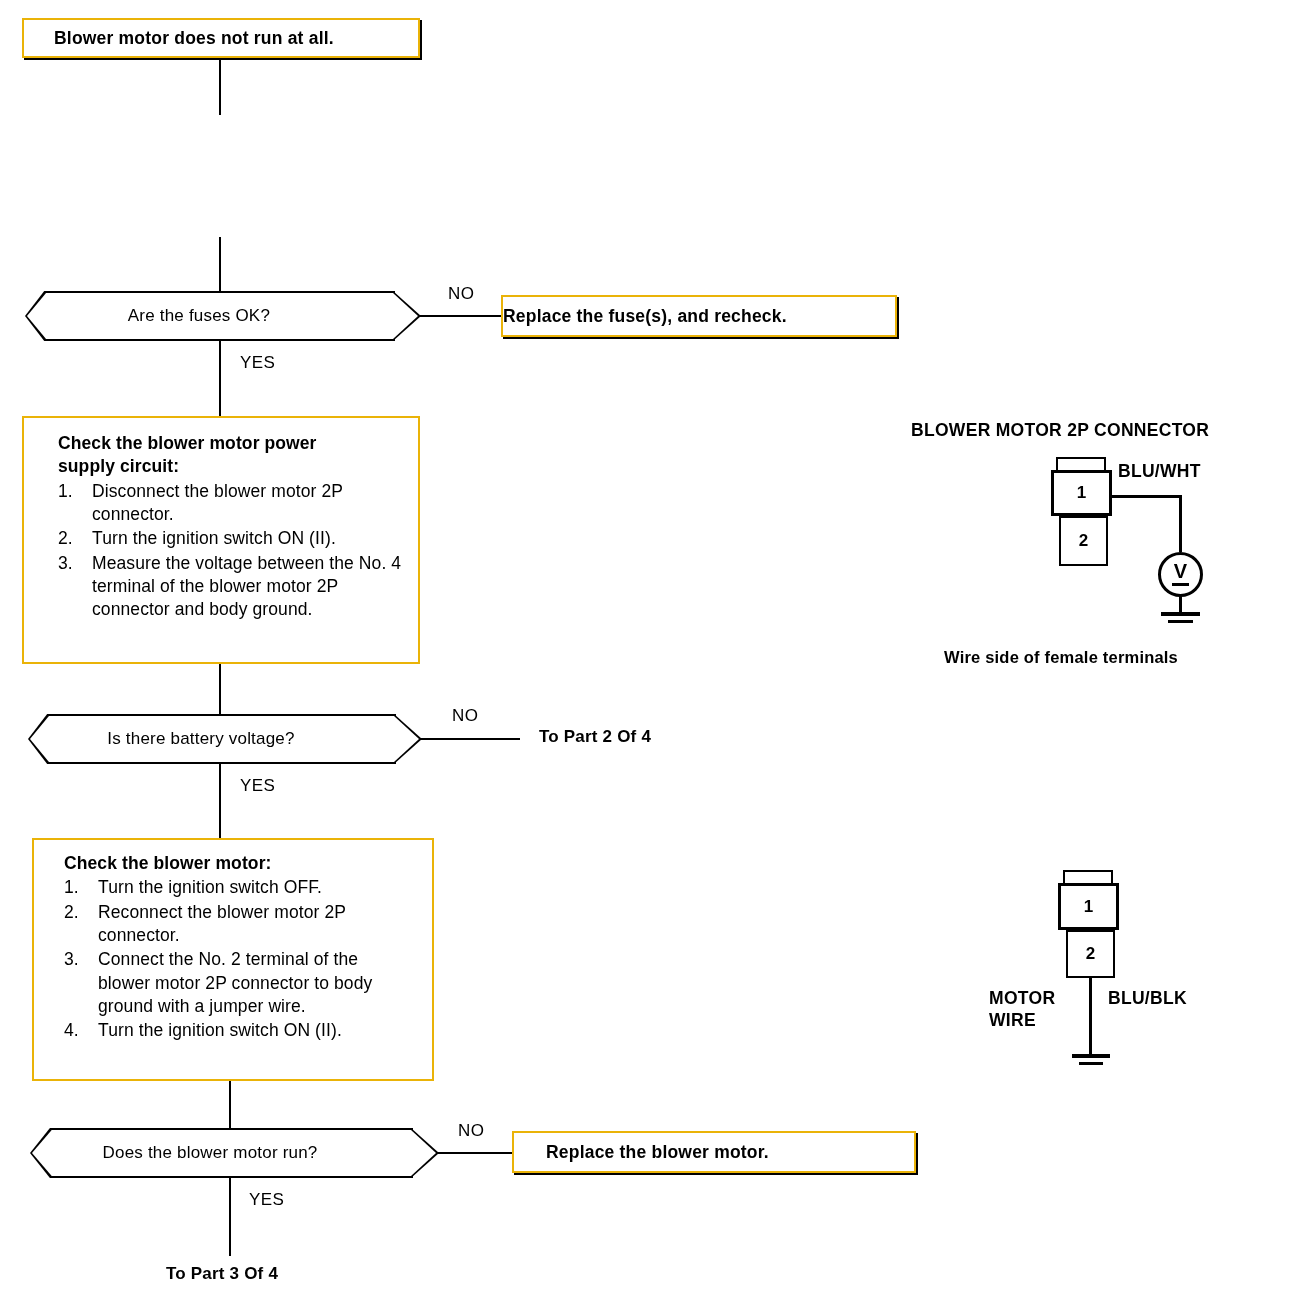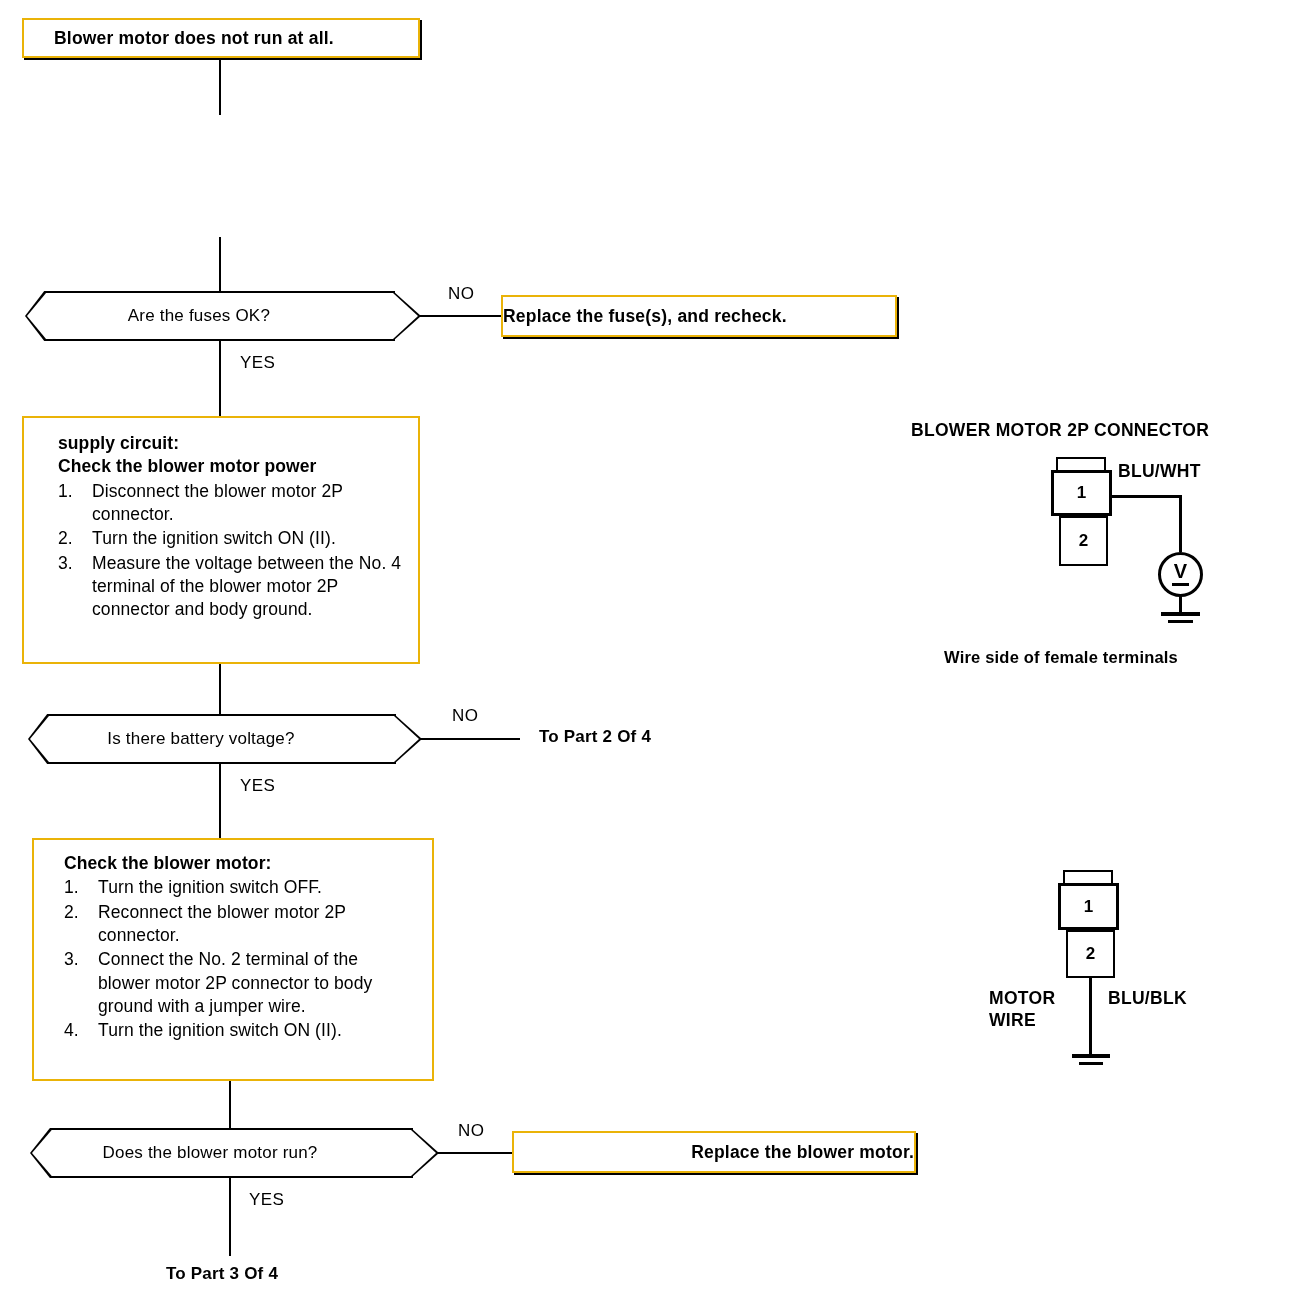--- a/index.html
+++ b/index.html
@@ -222,22 +222,22 @@
   <div class="branch-label" style="left:448px; top:284px;">NO</div>
 
   <div class="box heavy box-center" style="left:501px; top:295px; width:396px; height:42px; ">
     <span class="box-text bold">Replace the fuse(s), and recheck.</span>
   </div>
 
   <div class="vline" style="left:219px; top:341px; height:75px;"></div>
   <div class="branch-label" style="left:240px; top:353px;">YES</div>
 
   <div class="box" style="left:22px; top:416px; width:398px; height:248px; padding:14px 12px 0 34px;">
+    <div class="step-head">Check the blower motor power</div>
     <div class="step-head">supply circuit:</div>
-    <div class="step-head">Check the blower motor power</div>
     <ol class="steps">
       <li>
         <span class="num">1.</span>
         <span>Disconnect the blower motor 2P connector.</span>
       </li>
       <li>
         <span class="num">2.</span>
         <span>Turn the ignition switch ON (II).</span>
       </li>
       <li>
@@ -292,21 +292,21 @@
     <div class="hex-inner"></div>
     <div class="hex-label">Does the blower motor run?</div>
   </div>
   <div class="hex-tail" style="left:411px; top:1128px; width:28px; height:50px;">
     <div class="tail-inner"></div>
   </div>
 
   <div class="hline" style="left:437px; top:1152px; width:76px;"></div>
   <div class="branch-label" style="left:458px; top:1121px;">NO</div>
 
-  <div class="box heavy box-center" style="left:512px; top:1131px; width:404px; height:42px; padding-left:32px;justify-content:flex-end;">
+  <div class="box heavy box-center" style="left:512px; top:1131px; width:404px; height:42px; padding-left:32px;">
     <span class="box-text bold">Replace the blower motor.</span>
   </div>
 
   <div class="vline" style="left:229px; top:1178px; height:78px;"></div>
   <div class="branch-label" style="left:249px; top:1190px;">YES</div>
   <div class="ref-text" style="left:166px; top:1264px;">To Part 3 Of 4</div>
 
   <div class="diagram-title" style="left:911px; top:400px;margin-top:20px;">BLOWER MOTOR 2P CONNECTOR</div>
 
   <div class="conn-tab" style="left:1056px; top:457px; width:50px; height:15px;"></div>

